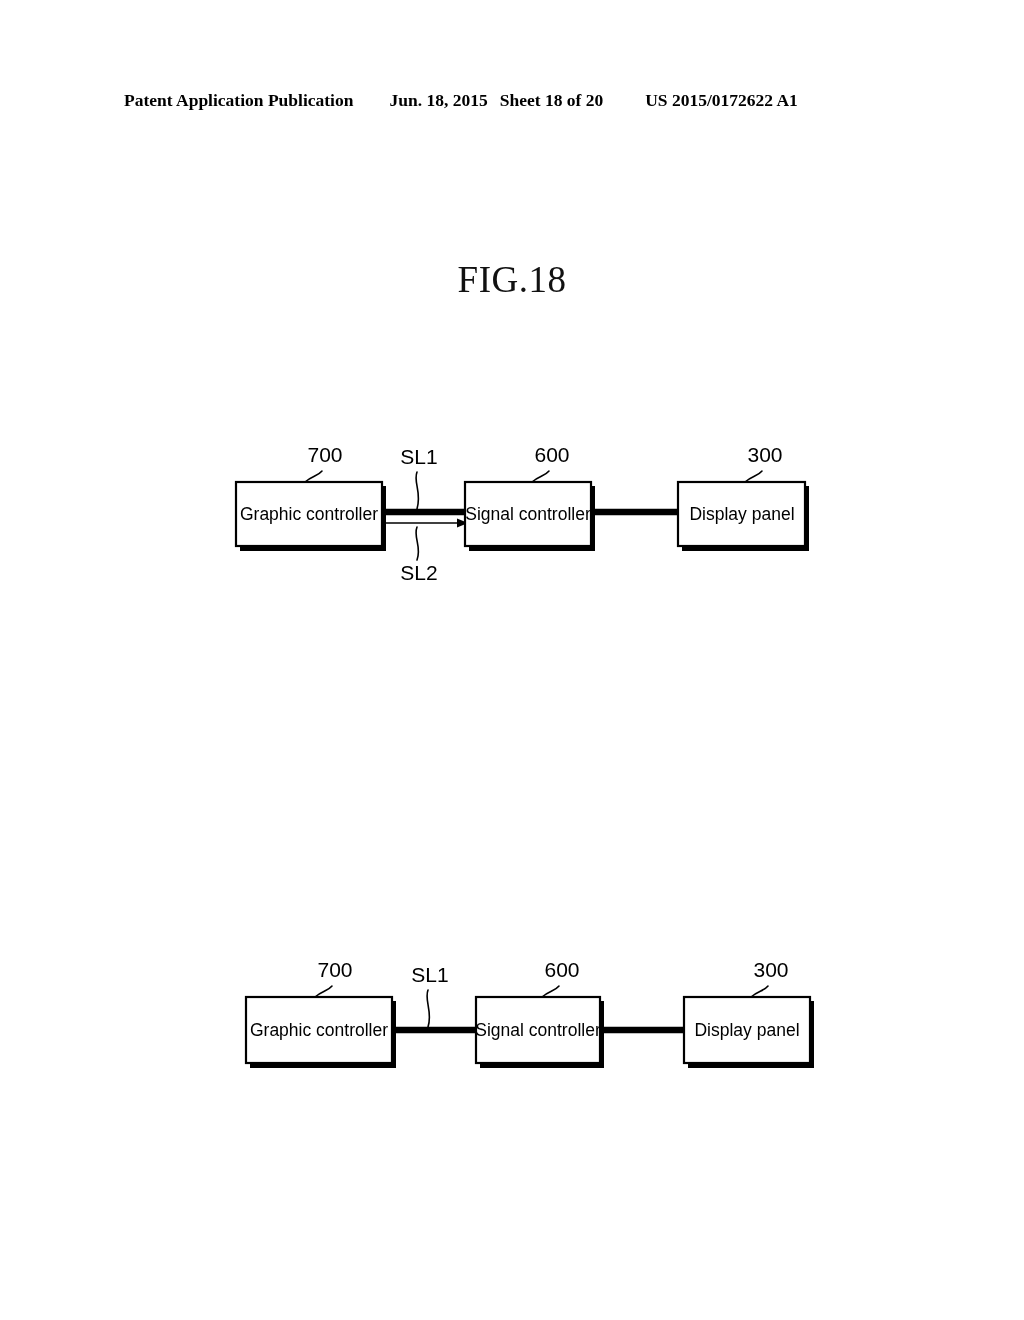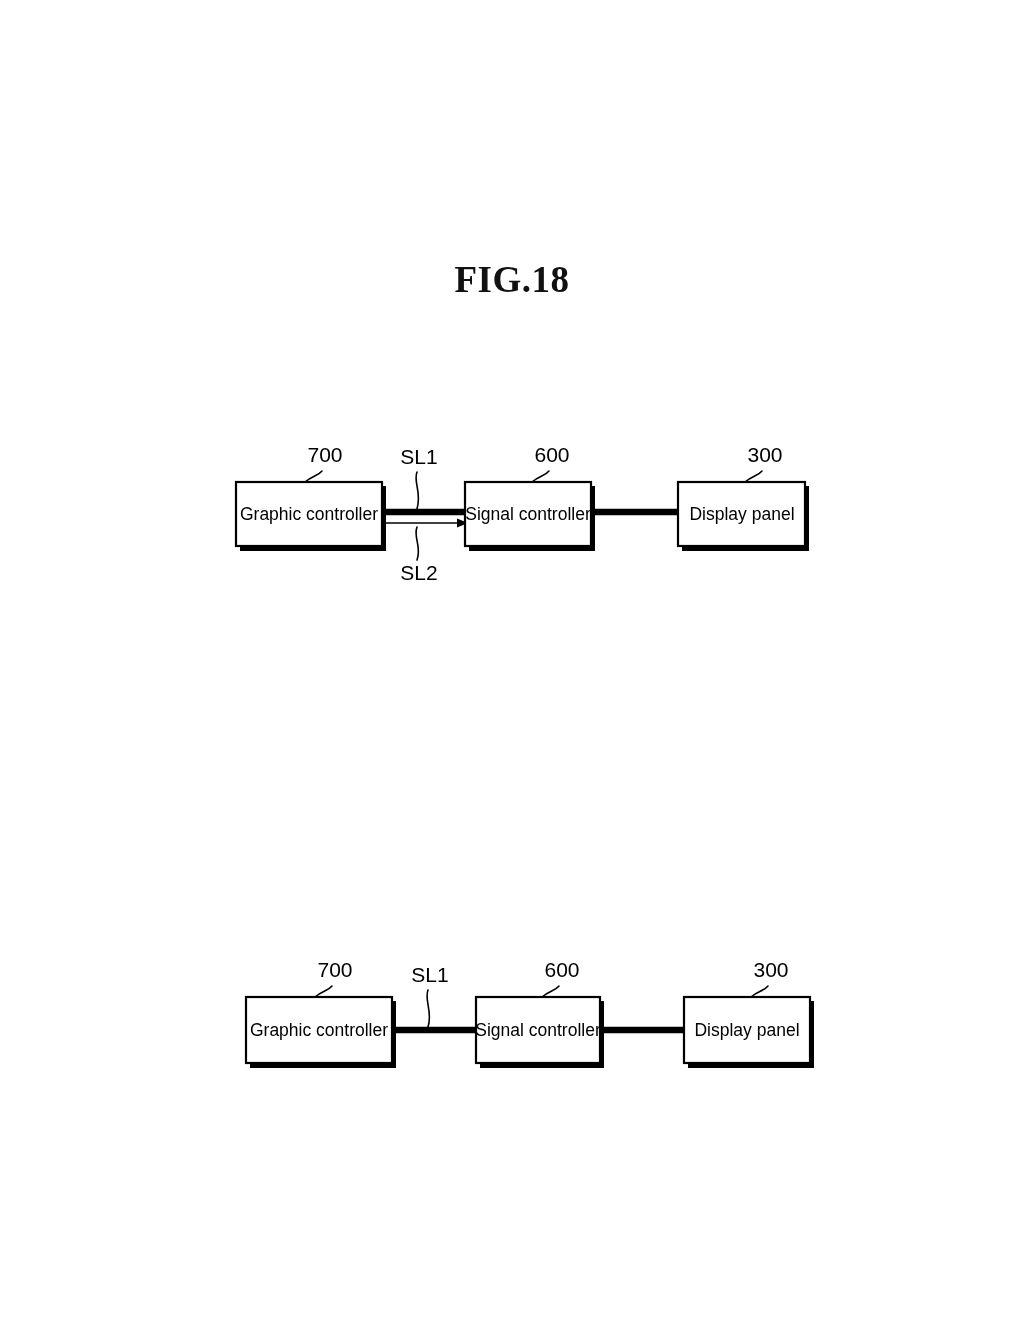--- a/index.html
+++ b/index.html
@@ -44,21 +44,21 @@
   .hdr-date  { flex: 0 0 auto; margin-left: 36px; }
   .hdr-sheet { flex: 0 0 auto; margin-left: 12px; }
   .hdr-num   { flex: 0 0 auto; margin-left: 42px; }
 
   
   .fig-title {
     position: absolute;
     width: 100%;
     text-align: center;
     font-family: "Liberation Serif", "DejaVu Serif", serif;
-    font-weight: bold;
+    font-weight: normal;
     font-size: 37px;
     letter-spacing: 0.5px;
     color: #111111;
   }
   #fig18-title { top: 258px; left: 0; }
   #fig19-title { top: 778px; left: 0; }
 
   
   .figure {
     position: absolute;
@@ -119,20 +119,26 @@
   }
   .arrow-head {
     fill: #000000;
   }
 </style>
 </head>
 <body>
 
 <div class="page">
 
+  <div class="header">
+    <span class="hdr-pub">Patent Application Publication</span>
+    <span class="hdr-date">Jun. 18, 2015</span>
+    <span class="hdr-sheet">Sheet 18 of 20</span>
+    <span class="hdr-num">US 2015/0172622 A1</span>
+  </div>
 
   <div class="fig-title" id="fig18-title">FIG.18</div>
 
   <div class="figure" id="fig18">
     <svg viewBox="0 0 1024 190" xmlns="http://www.w3.org/2000/svg">
 
       <g>
         <line class="bus-thick" x1="380" y1="92" x2="468" y2="92"></line>
       </g>
 

